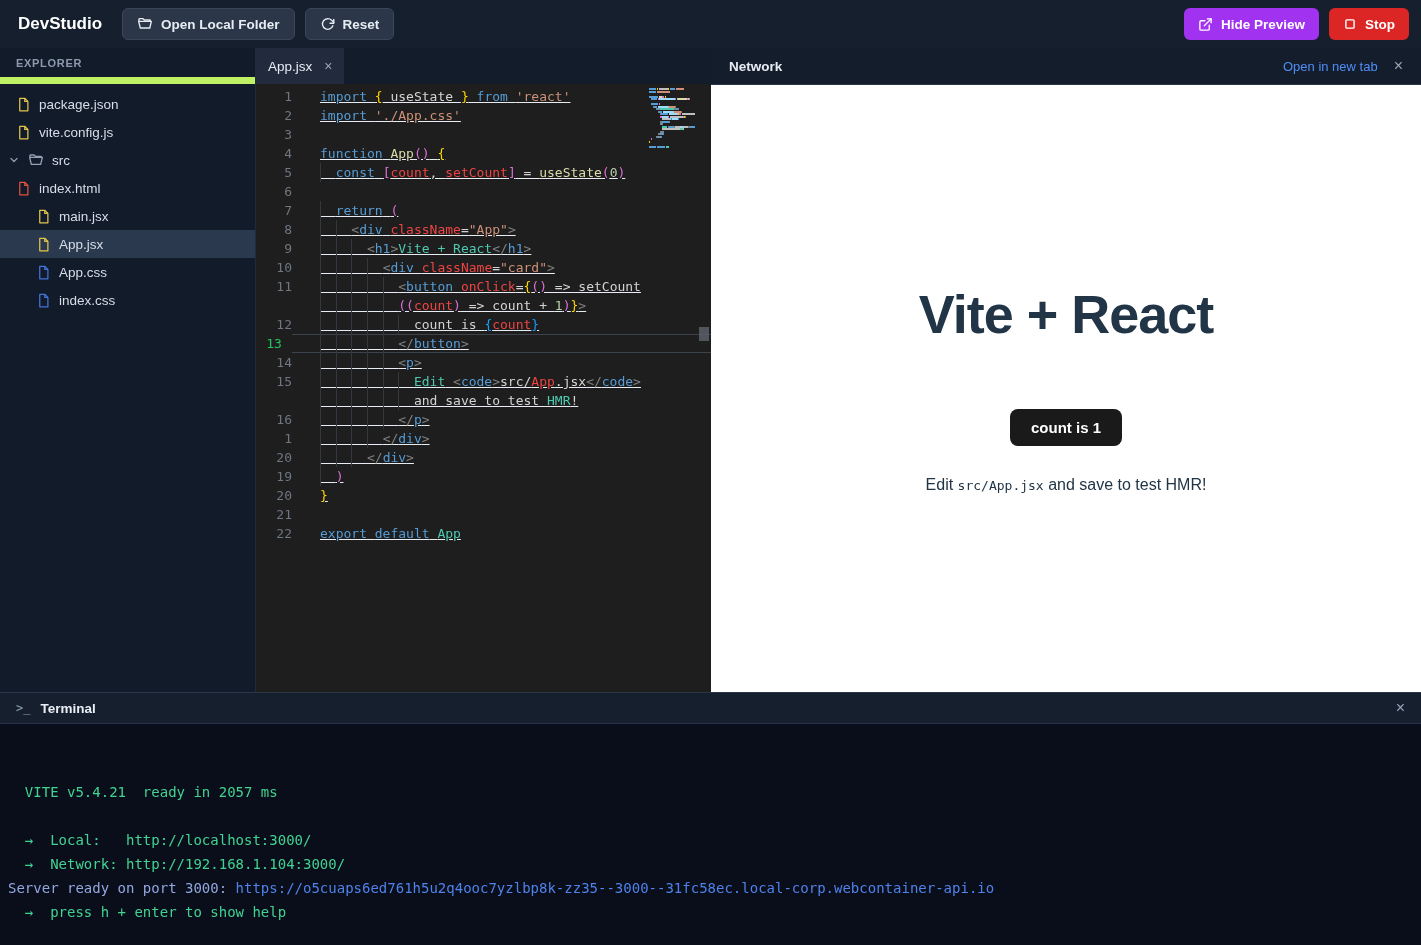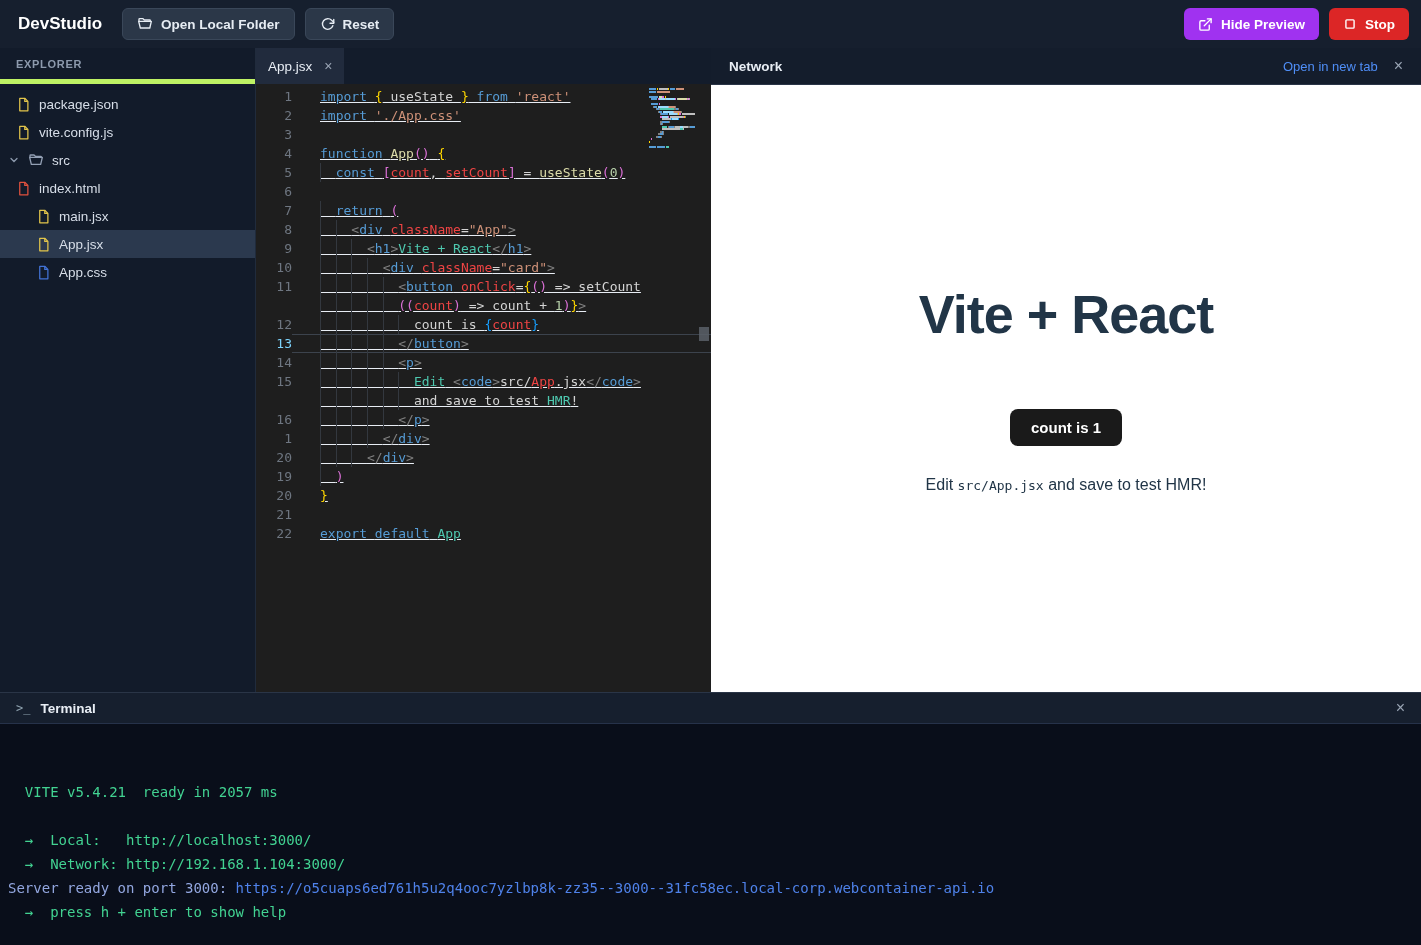--- a/index.html
+++ b/index.html
@@ -21,21 +21,21 @@
   .btn-red    { background:var(--red,#dc2626);    border:none; color:#fff; }
 
   
   .main { flex:1; display:flex; min-height:0; }
 
   
   .sidebar { width:256px; background:#121b2a; border-right:1px solid #202b3c;
              display:flex; flex-direction:column; flex-shrink:0; }
   .sb-head { height:36px; display:flex; align-items:center; padding:0 16px;
              color:#8d9aad; font-size:11px; font-weight:700; letter-spacing:.7px;
-             border-bottom:5px solid #bef264; }
+             border-bottom:7px solid #bef264; }
   .files { padding-top:6px;text-align:right; }
   .file-row { height:28px; display:flex; align-items:center; gap:8px;
               color:#d7dee8; font-size:13.5px; cursor:pointer; }
   .file-row.lvl0 { padding-left:16px; }
   .file-row.lvl1 { padding-left:36px; }
   .file-row.folder { padding-left:8px; }
   .file-row.selected { background:#2b394e; }
   .file-row svg { flex-shrink:0; }
   .chev { color:#8d9aad; display:inline-flex; }
 
@@ -45,21 +45,21 @@
   .tabs { height:36px; background:#131c2b; display:flex; flex-shrink:0; }
   .tab { background:#212b3d; padding:0 12px; display:flex; align-items:center; gap:12px;
          color:#e8edf4; font-size:13.5px; cursor:pointer; }
   .tab-close { color:#9aa5b5; font-size:14px; cursor:pointer; }
   .code-wrap { flex:1; position:relative; overflow:hidden; padding-top:3px; }
   .code-row { display:flex; height:19px; font-family:"DejaVu Sans Mono",monospace;
               font-size:13px; line-height:19px; }
   .ln { width:36px; text-align:right; color:#6e7681; flex-shrink:0;
         font-family:"DejaVu Sans Mono",monospace; }
   .code { position:relative; flex:1; padding-left:28px; white-space:pre;text-decoration:underline; }
-  .code-row.cur .ln { color:#7dd3fc; }
+  .code-row.cur .ln { color:#22c55e;text-align:center; }
   .code-row.cur .code { box-shadow: inset 0 1px 0 #3c434d, inset 0 -1px 0 #3c434d; }
   .guide { position:absolute; top:0; bottom:0; width:1px; background:#33383f; }
   .kw{color:#569cd6}.var{color:#ef4444}.str{color:#ce9178}.fn{color:#dcdcaa}
   .num{color:#b5cea8}.txt{color:#d4d4d4}.tag{color:#569cd6}.pun{color:#808080}
   .b1{color:#ffd700}.b2{color:#da70d6}.b3{color:#179fff}.teal{color:#4ec9b0}
   .minimap { position:absolute; top:4px; right:16px; width:46px; overflow:hidden; }
   .mm-row { height:2px; margin-bottom:.5px; white-space:nowrap; }
   .mm-seg { display:inline-block; height:2px; vertical-align:top; }
   .scroll-thumb { position:absolute; right:2px; top:243px; width:10px; height:14px;
                   background:#5a6069; opacity:.85; }
@@ -205,20 +205,29 @@
           </div>
           <div class="file-row lvl1">
             <span style="display:inline-flex">
               <svg width="15" height="15" viewBox="0 0 24 24" fill="none" stroke="#4273d6" stroke-width="2" stroke-linejoin="round">
                 <path d="M6 2h8l5 5v15H6z"></path>
                 <path d="M14 2v5h5"></path>
               </svg>
             </span>
             <span>App.css</span>
           </div>
+          <div class="file-row lvl1">
+            <span style="display:inline-flex">
+              <svg width="15" height="15" viewBox="0 0 24 24" fill="none" stroke="#4273d6" stroke-width="2" stroke-linejoin="round">
+                <path d="M6 2h8l5 5v15H6z"></path>
+                <path d="M14 2v5h5"></path>
+              </svg>
+            </span>
+            <span>index.css</span>
+          </div>
         </div>
     </div>
 
     <div class="editor">
       <div class="tabs">
         <div class="tab">
           <span>App.jsx</span>
           <span class="tab-close">×</span>
         </div>
       </div>

